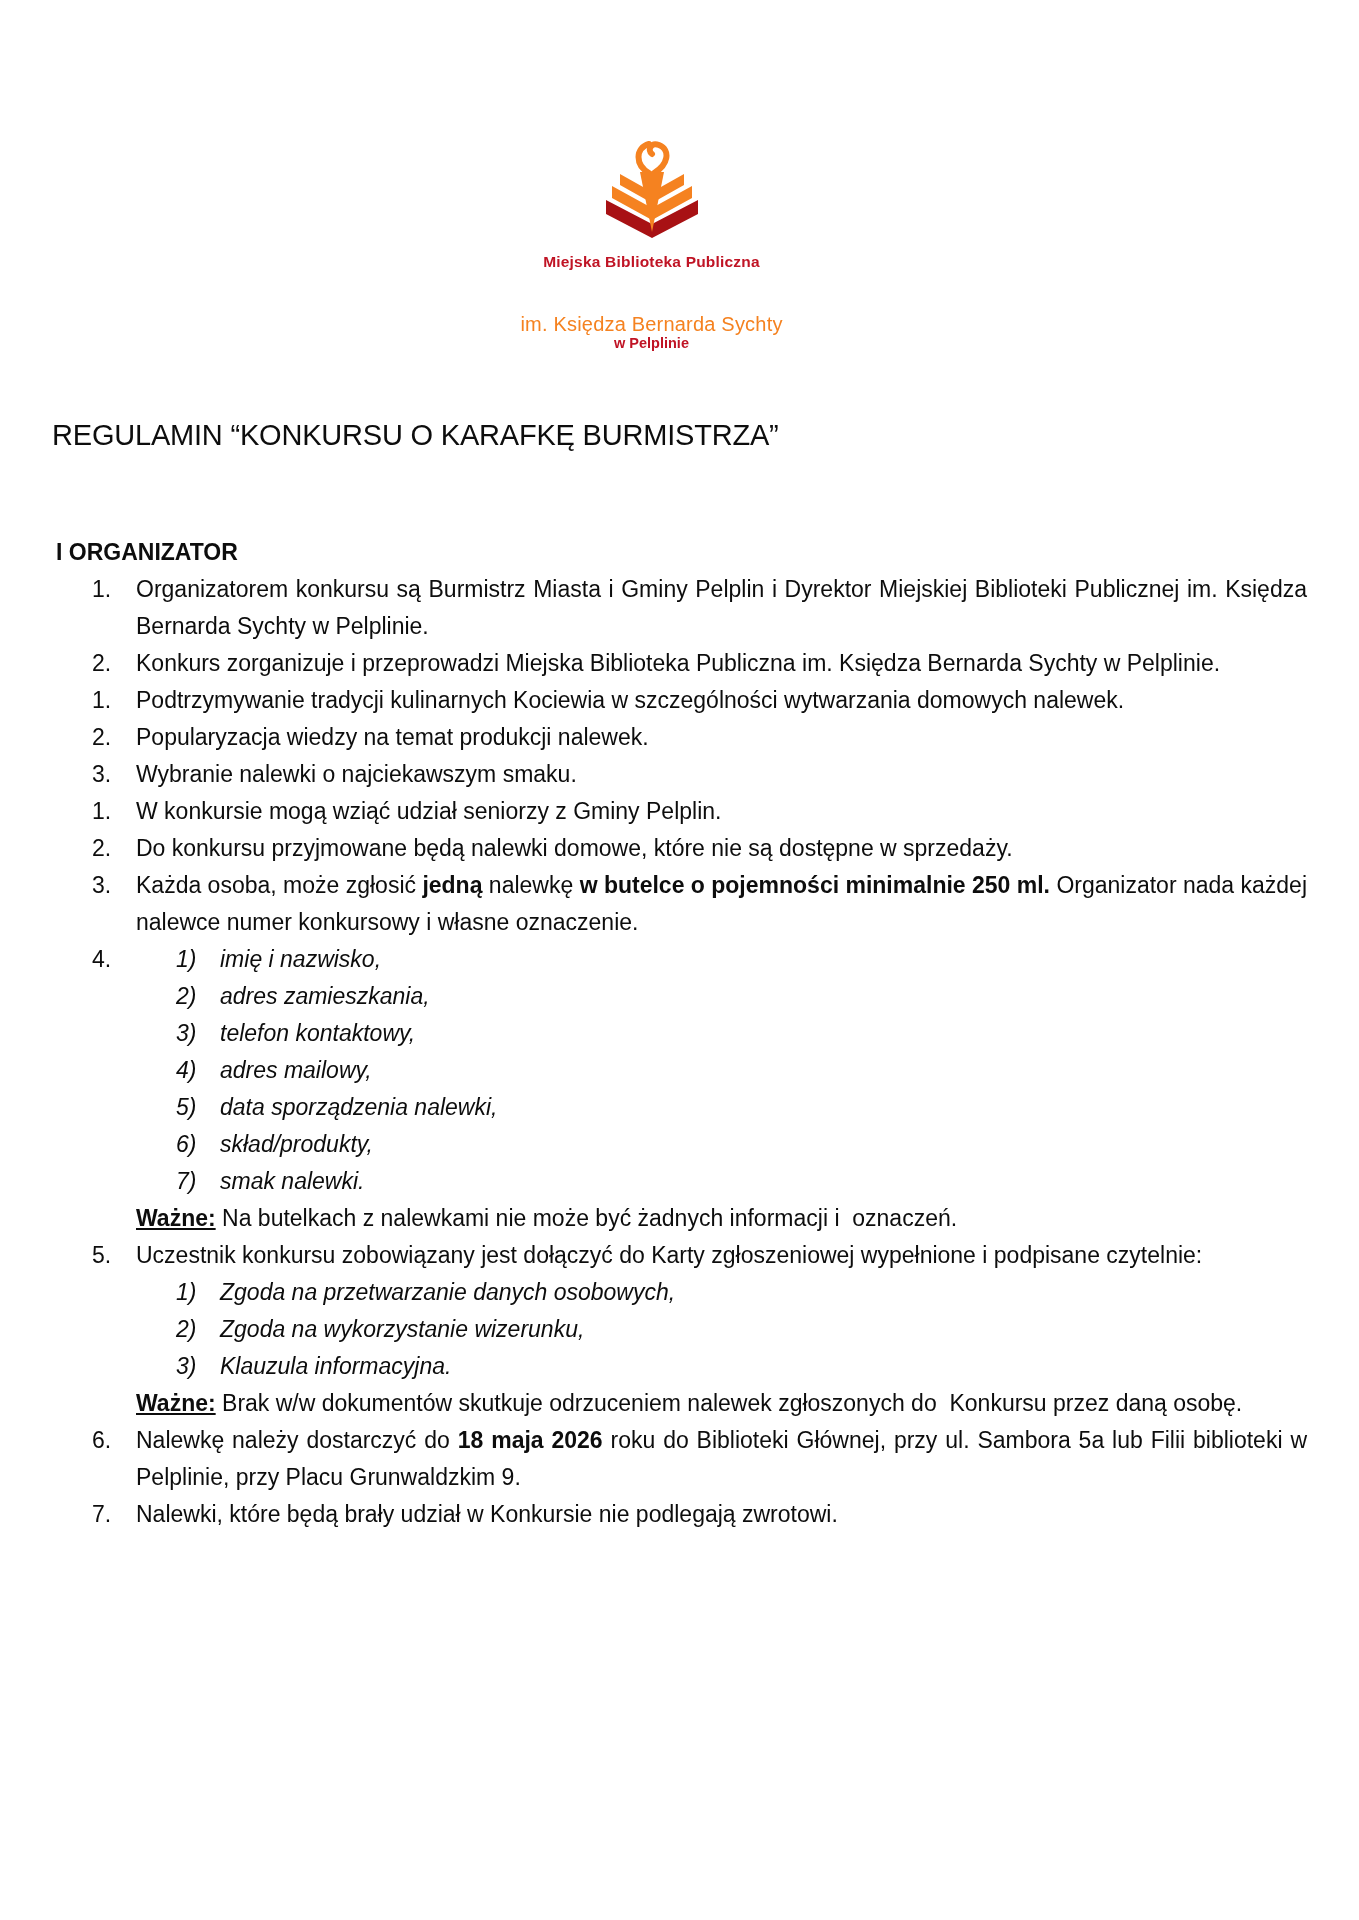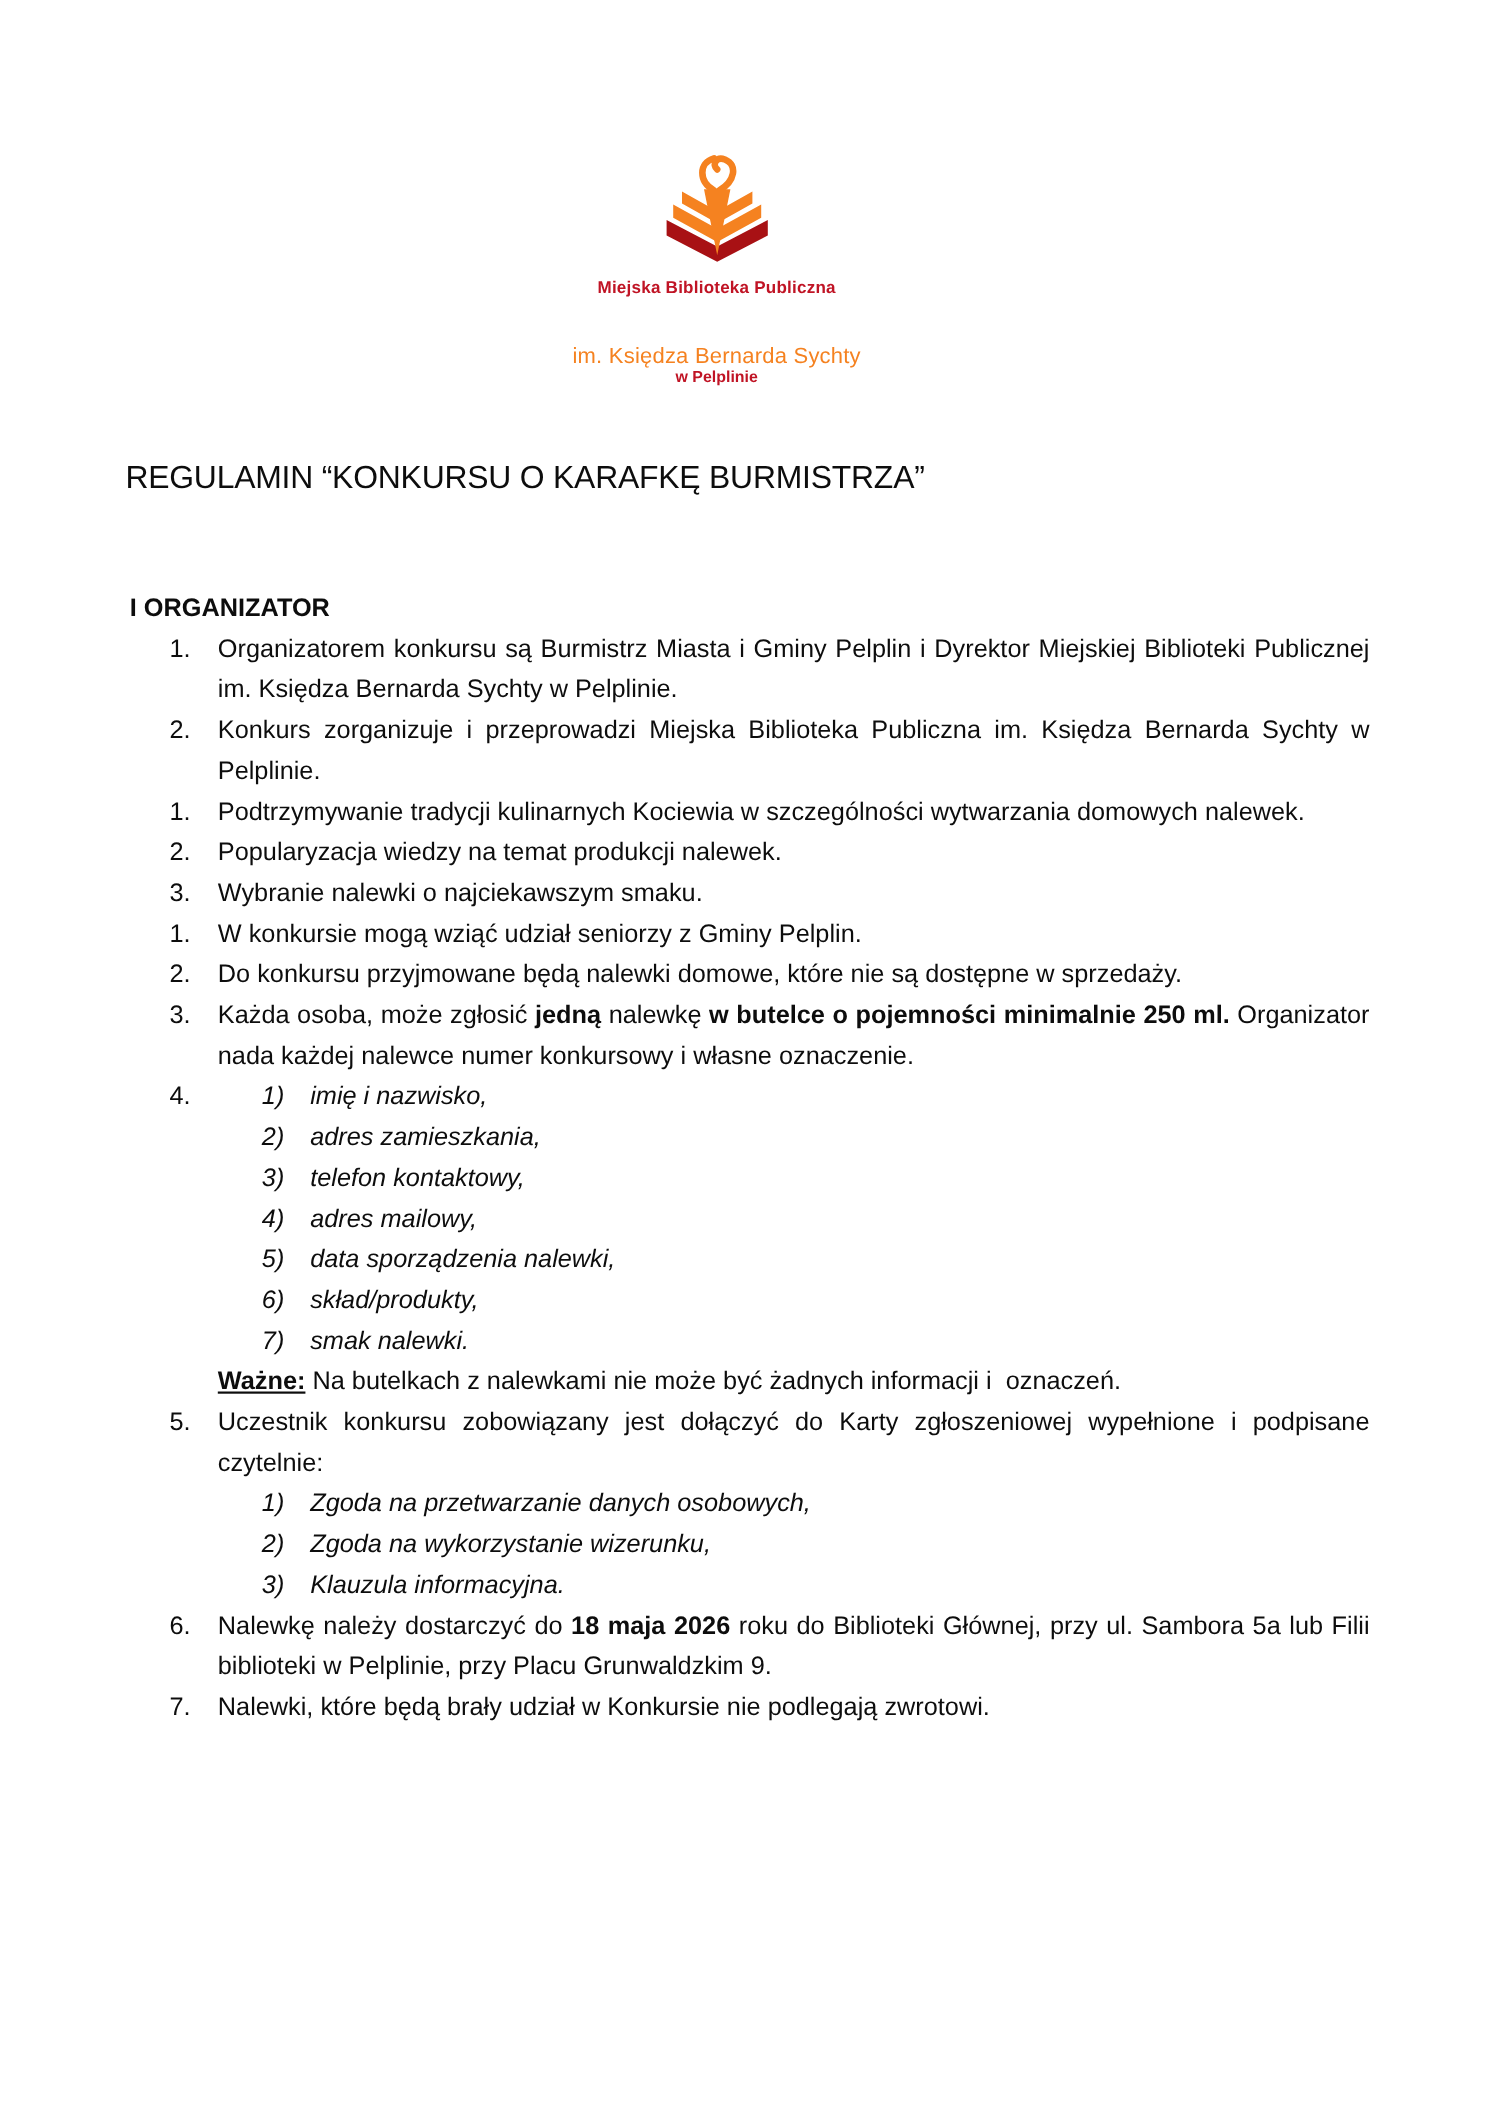--- a/index.html
+++ b/index.html
@@ -11,21 +11,21 @@
   body{
     font-family:"Liberation Sans","DejaVu Sans",sans-serif;
     color:#0d0d0d;
     -webkit-font-smoothing:antialiased;
   }
   .page{
     position:relative;
     width:1359px;
     height:1920px;
     box-sizing:border-box;
-    padding:0 114px;
+    padding:0 52px;
     background:#ffffff;
     overflow:hidden;
   }
   
   .logo-block{
     padding-top:140px;
     width:max-content;
     margin:0 auto;
     text-align:center;
     transform:translateX(-28px);
@@ -145,20 +145,21 @@
           </ol>
           <div class="note"><span class="b u">Ważne:</span><span> Na butelkach z nalewkami nie może być żadnych informacji i  oznaczeń.</span></div>
         </li>
         <li>
           <div class="item-text"><span>Uczestnik konkursu zobowiązany jest dołączyć do Karty zgłoszeniowej wypełnione i podpisane czytelnie:</span></div>
           <ol class="sub-list">
             <li>Zgoda na przetwarzanie danych osobowych,</li>
             <li>Zgoda na wykorzystanie wizerunku,</li>
             <li>Klauzula informacyjna.</li>
           </ol>
+          <div class="note"><span class="b u">Ważne:</span><span> Brak w/w dokumentów skutkuje odrzuceniem nalewek zgłoszonych do  Konkursu przez daną osobę.</span></div>
         </li>
         <li>
           <div class="item-text"><span>Nalewkę należy dostarczyć do </span><span class="b">18 maja 2026</span><span> roku do Biblioteki Głównej, przy  ul. Sambora 5a lub Filii biblioteki w Pelplinie, przy Placu Grunwaldzkim 9.</span></div>
         </li>
         <li>
           <div class="item-text"><span>Nalewki, które będą brały udział w Konkursie nie podlegają zwrotowi.</span></div>
         </li>
       </ol>
     </main>
 

